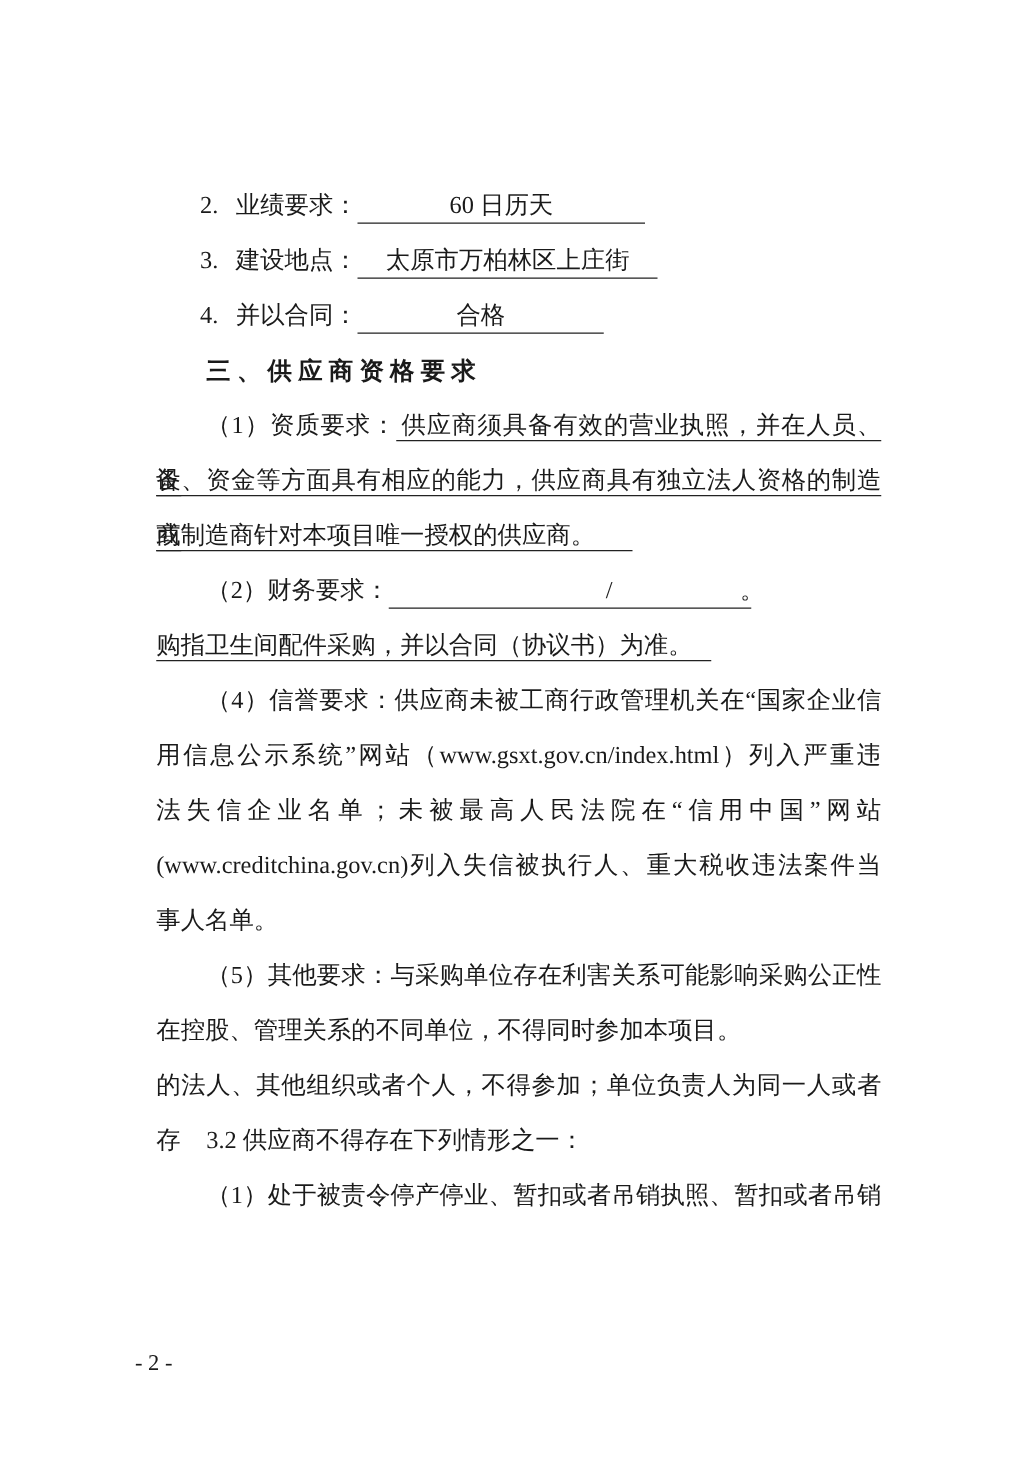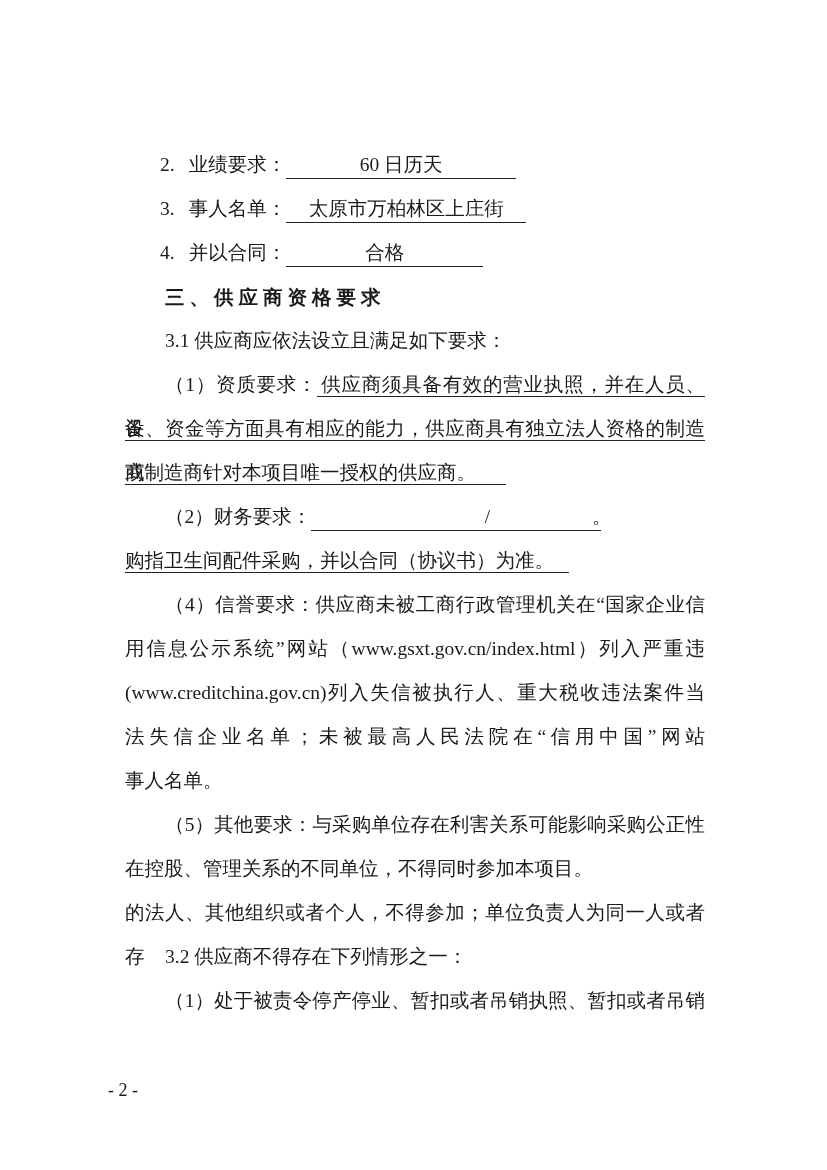--- a/index.html
+++ b/index.html
@@ -44,46 +44,45 @@
   }
 </style>
 </head>
 <body>
 
 <div class="page">
   <div class="content">
 
     <div class="line li"><span class="num">2.</span><span>业绩要求：</span><span class="blank w230">60 日历天</span></div>
 
-    <div class="line li"><span class="num">3.</span><span>事人名单：</span><span class="blank w240">太原市万柏林区上庄街</span></div>
+    <div class="line li"><span class="num">3.</span><span>建设地点：</span><span class="blank w240">太原市万柏林区上庄街</span></div>
 
     <div class="line li"><span class="num">4.</span><span>并以合同：</span><span class="blank w197">合格</span></div>
 
     <div class="line ind"><span class="heading">三、供应商资格要求</span></div>
 
-    <div class="line ind"><span>3.1 供应商应依法设立且满足如下要求：</span></div>
 
     <div class="line ind j"><span>（1）资质要求：</span><span class="u pl4">供应商须具备有效的营业执照，并在人员、设</span></div>
 
     <div class="line j"><span class="u">备、资金等方面具有相应的能力，供应商具有独立法人资格的制造商</span></div>
 
     <div class="line"><span class="u pr30">或制造商针对本项目唯一授权的供应商。</span></div>
 
     <div class="line ind"><span>（2）财务要求：</span><span class="blank fin">​<span class="abs slash-pos">/</span><span class="abs period-pos">。</span></span></div>
 
 
     <div class="line"><span class="u pr15">购指卫生间配件采购，并以合同（协议书）为准。</span></div>
 
     <div class="line ind j"><span>（4）信誉要求：</span><span>供应商未被工商行政管理机关在“国家企业信</span></div>
 
     <div class="line j"><span>用信息公示系统”网站（www.gsxt.gov.cn/index.html）列入严重违</span></div>
 
+    <div class="line j"><span>法失信企业名单；未被最高人民法院在“信用中国”网站</span></div>
+
     <div class="line j"><span>(www.creditchina.gov.cn)列入失信被执行人、重大税收违法案件当</span></div>
-
-    <div class="line j"><span>法失信企业名单；未被最高人民法院在“信用中国”网站</span></div>
 
     <div class="line"><span>事人名单。</span></div>
 
     <div class="line ind j"><span>（5）其他要求：</span><span>与采购单位存在利害关系可能影响采购公正性</span></div>
 
     <div class="line"><span>在控股、管理关系的不同单位，不得同时参加本项目。</span></div>
 
     <div class="line j"><span>的法人、其他组织或者个人，不得参加；单位负责人为同一人或者存</span></div>
 
     <div class="line ind"><span>3.2 供应商不得存在下列情形之一：</span></div>

